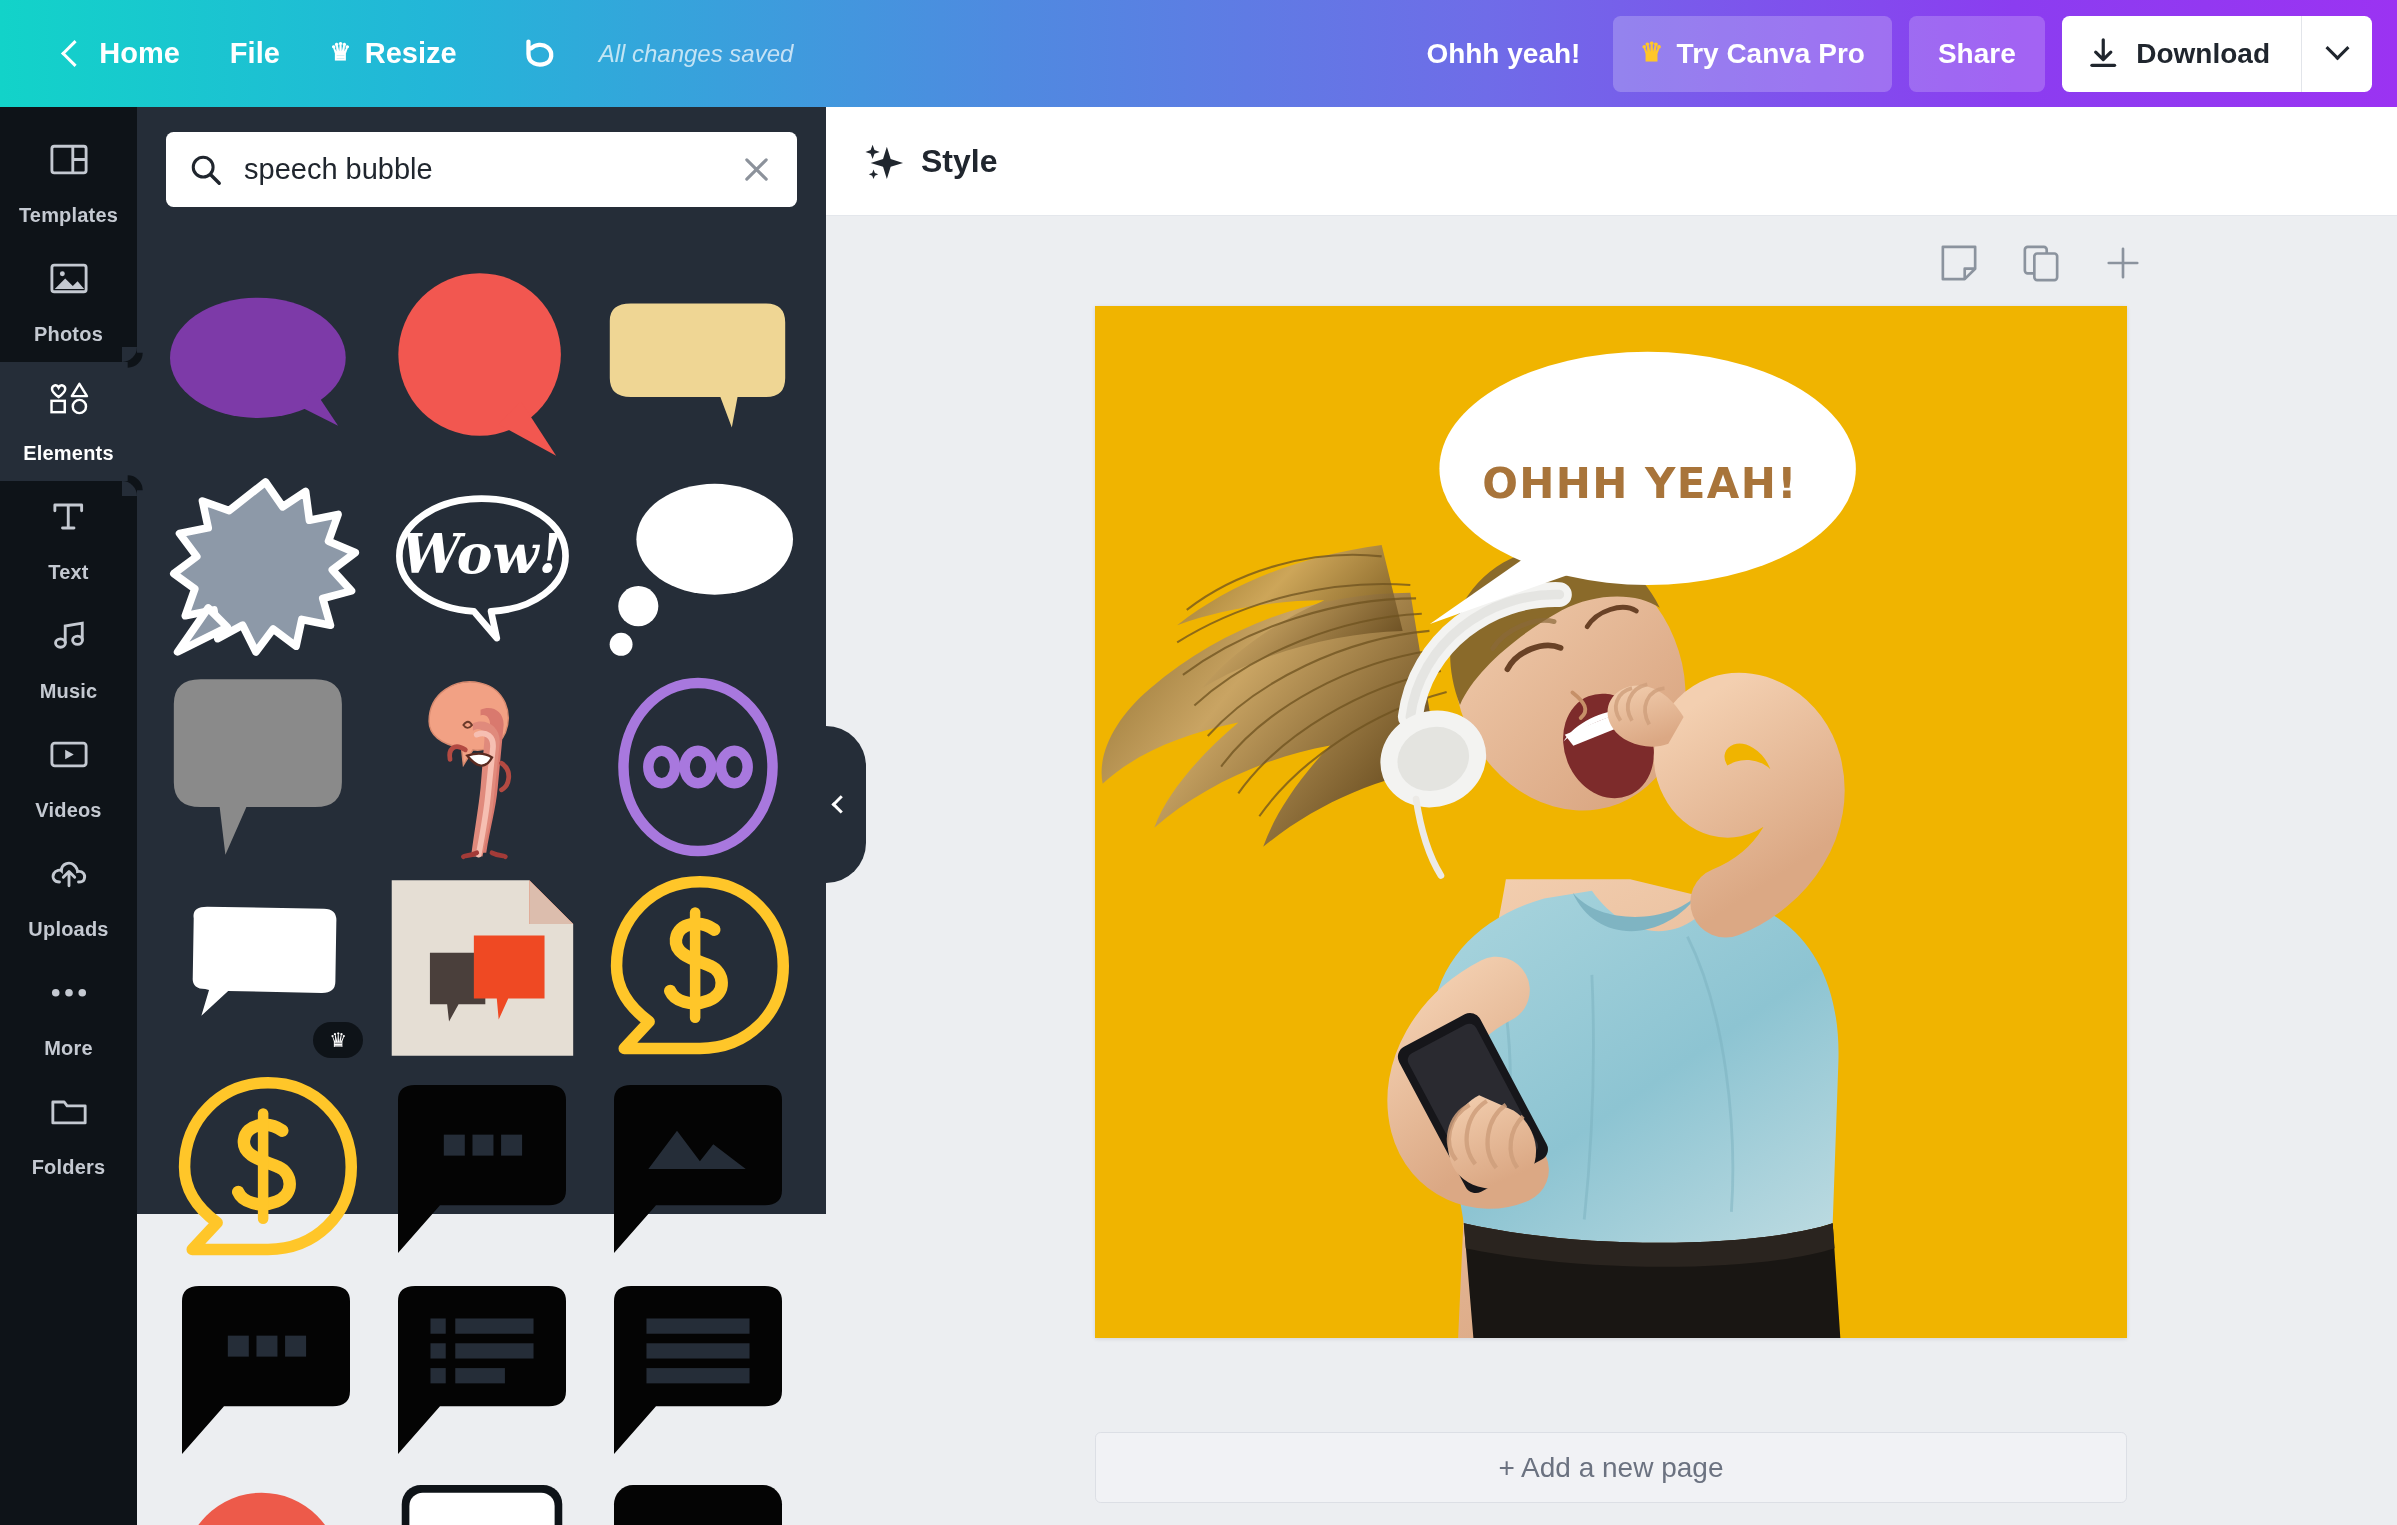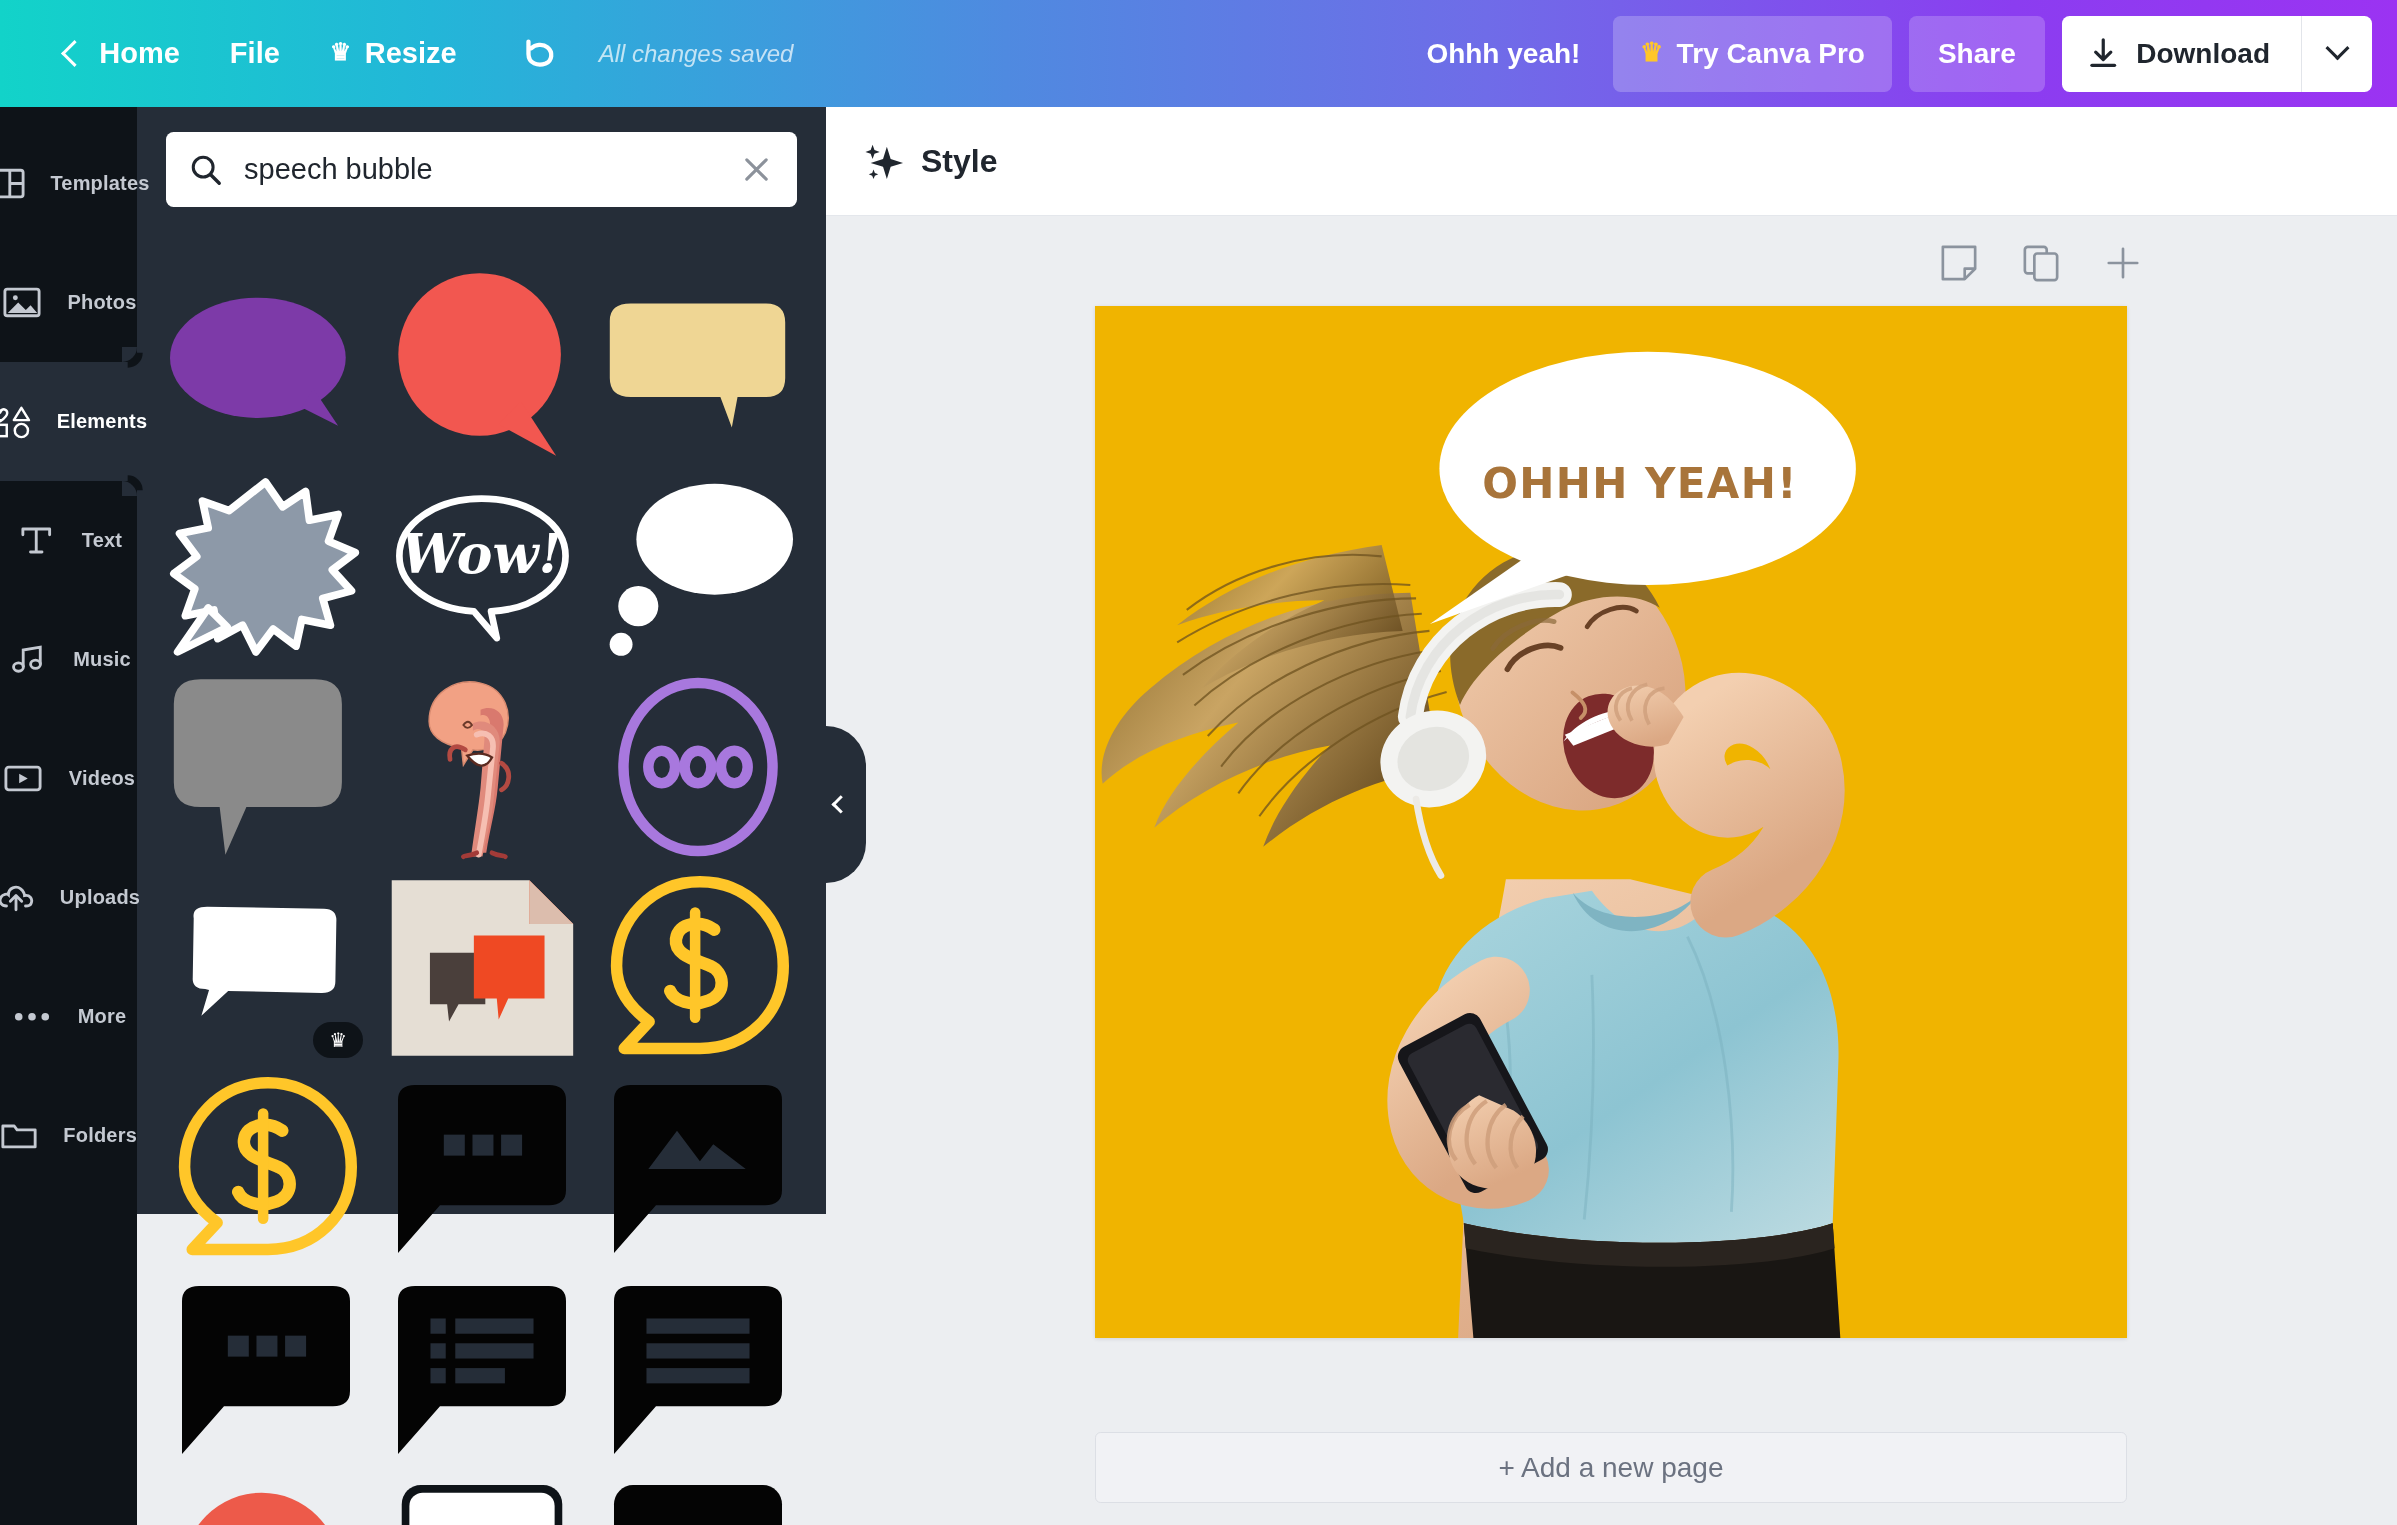--- a/index.html
+++ b/index.html
@@ -94,21 +94,21 @@
     position: absolute; top: 107px; left: 0;
     width: 137px; height: 1419px;
     background: #0e1318;
     display: flex; flex-direction: column;
     align-items: center;
     padding-top: 17px;
     z-index: 30;
   }
   .rail-item {
     width: 137px; height: 119px;
-    display: flex; flex-direction: row;
+    display: flex; flex-direction: column;
     align-items: center; justify-content: center;
     gap: 25px; cursor: pointer; position: relative;
   }
   .rail-item.active { background: #252d38; }
   .rail-item.active::before,
   .rail-item.active::after {
     content: ""; position: absolute; right: 0;
     width: 15.3px; height: 15.3px; background: #252d38;
   }
   .rail-item.active::before { top: -15.3px; border-bottom-right-radius: 15.3px; box-shadow: 5.7px 5.7px 0 0 #0e1318; }

